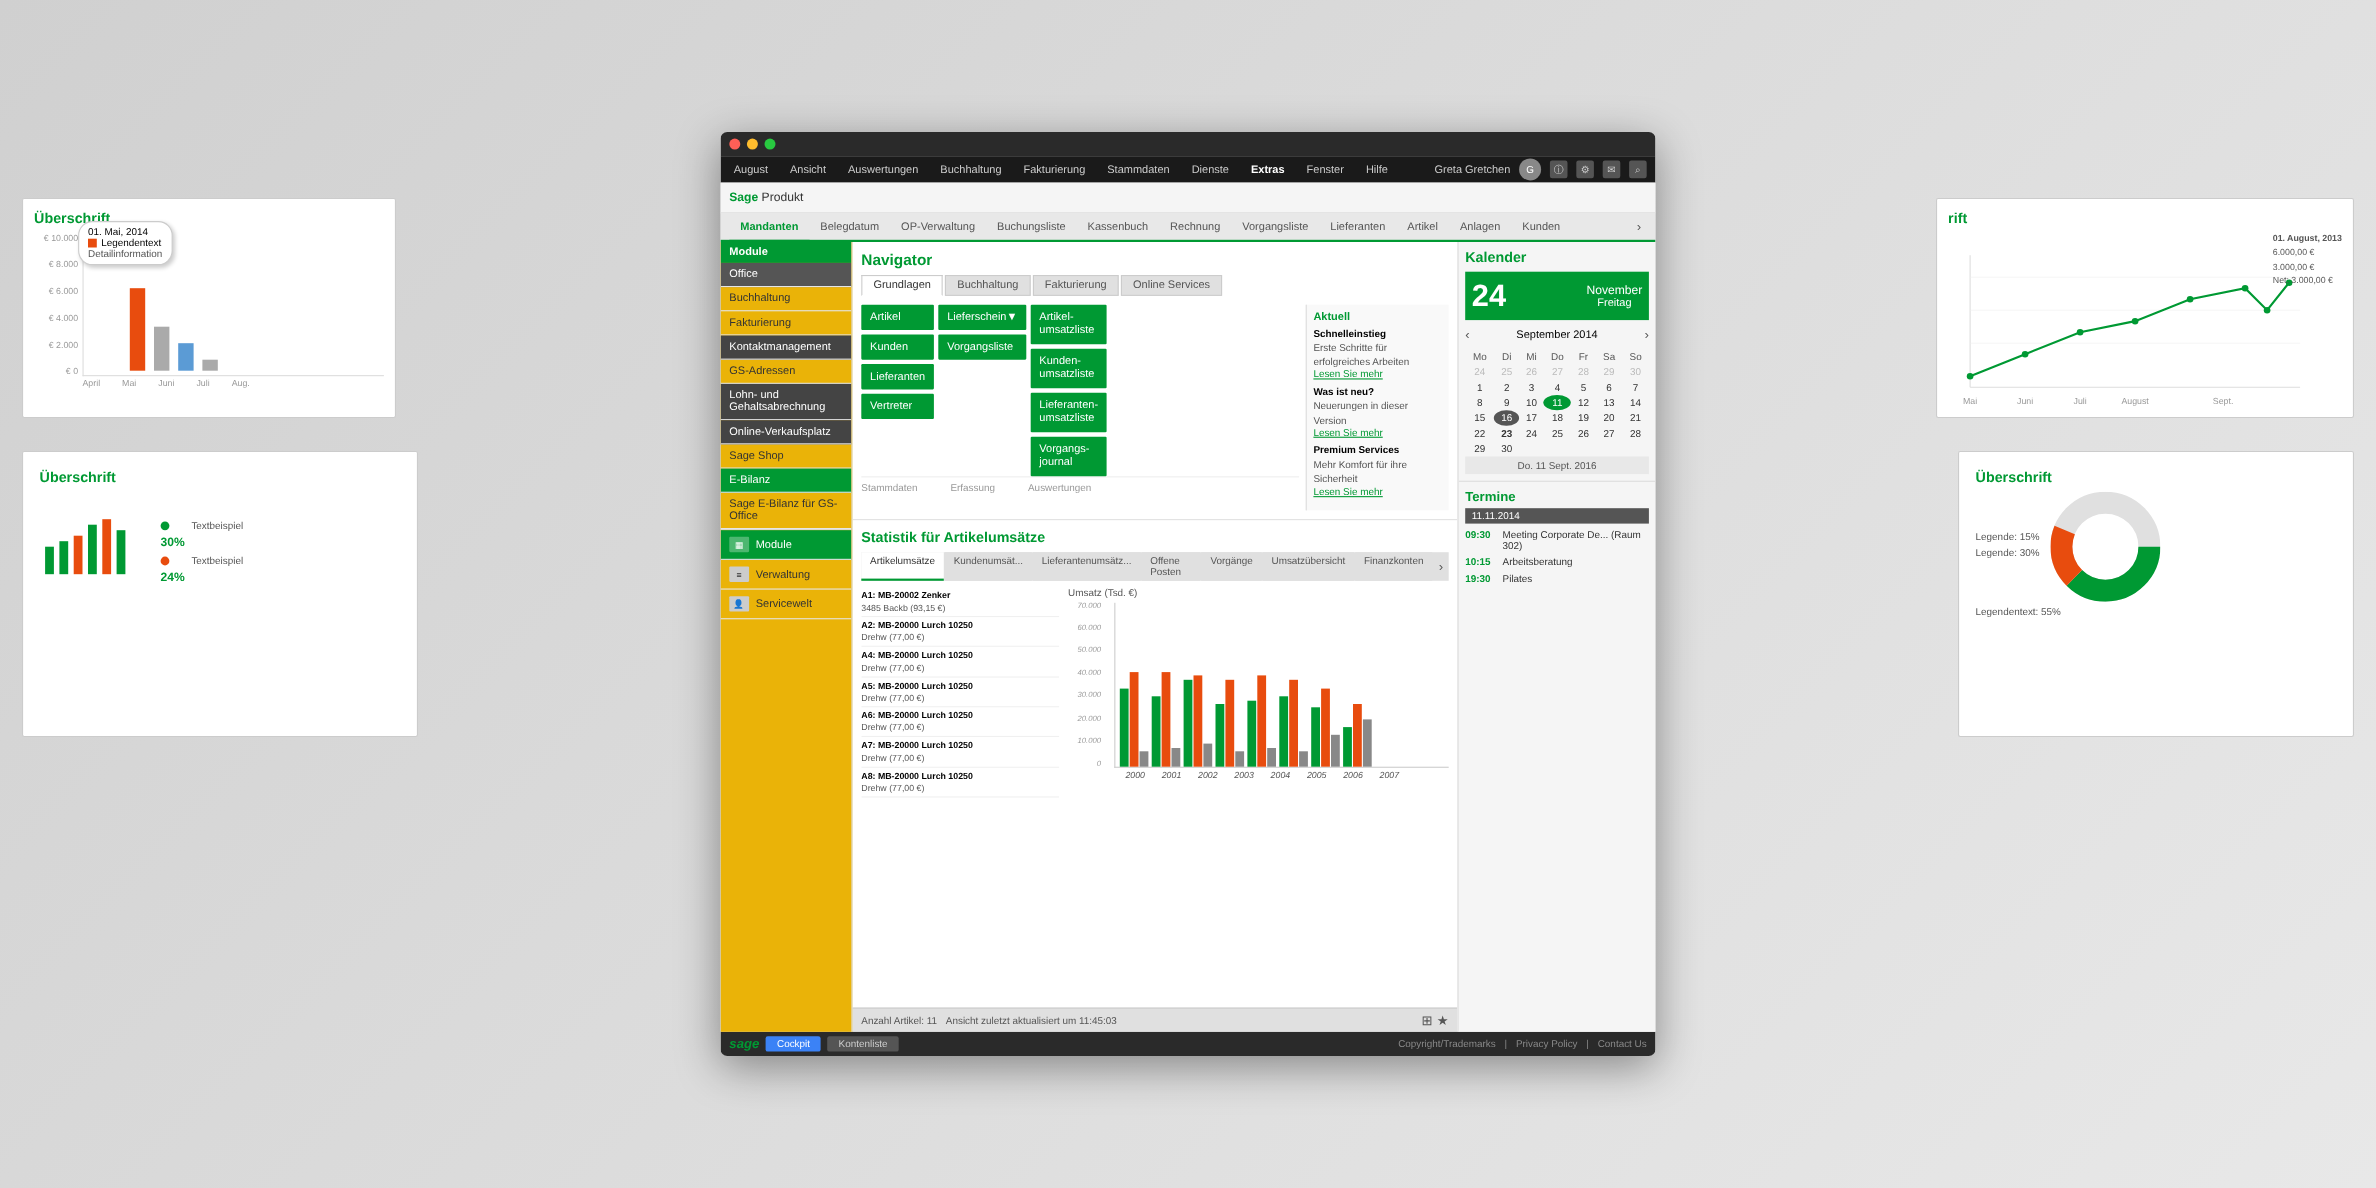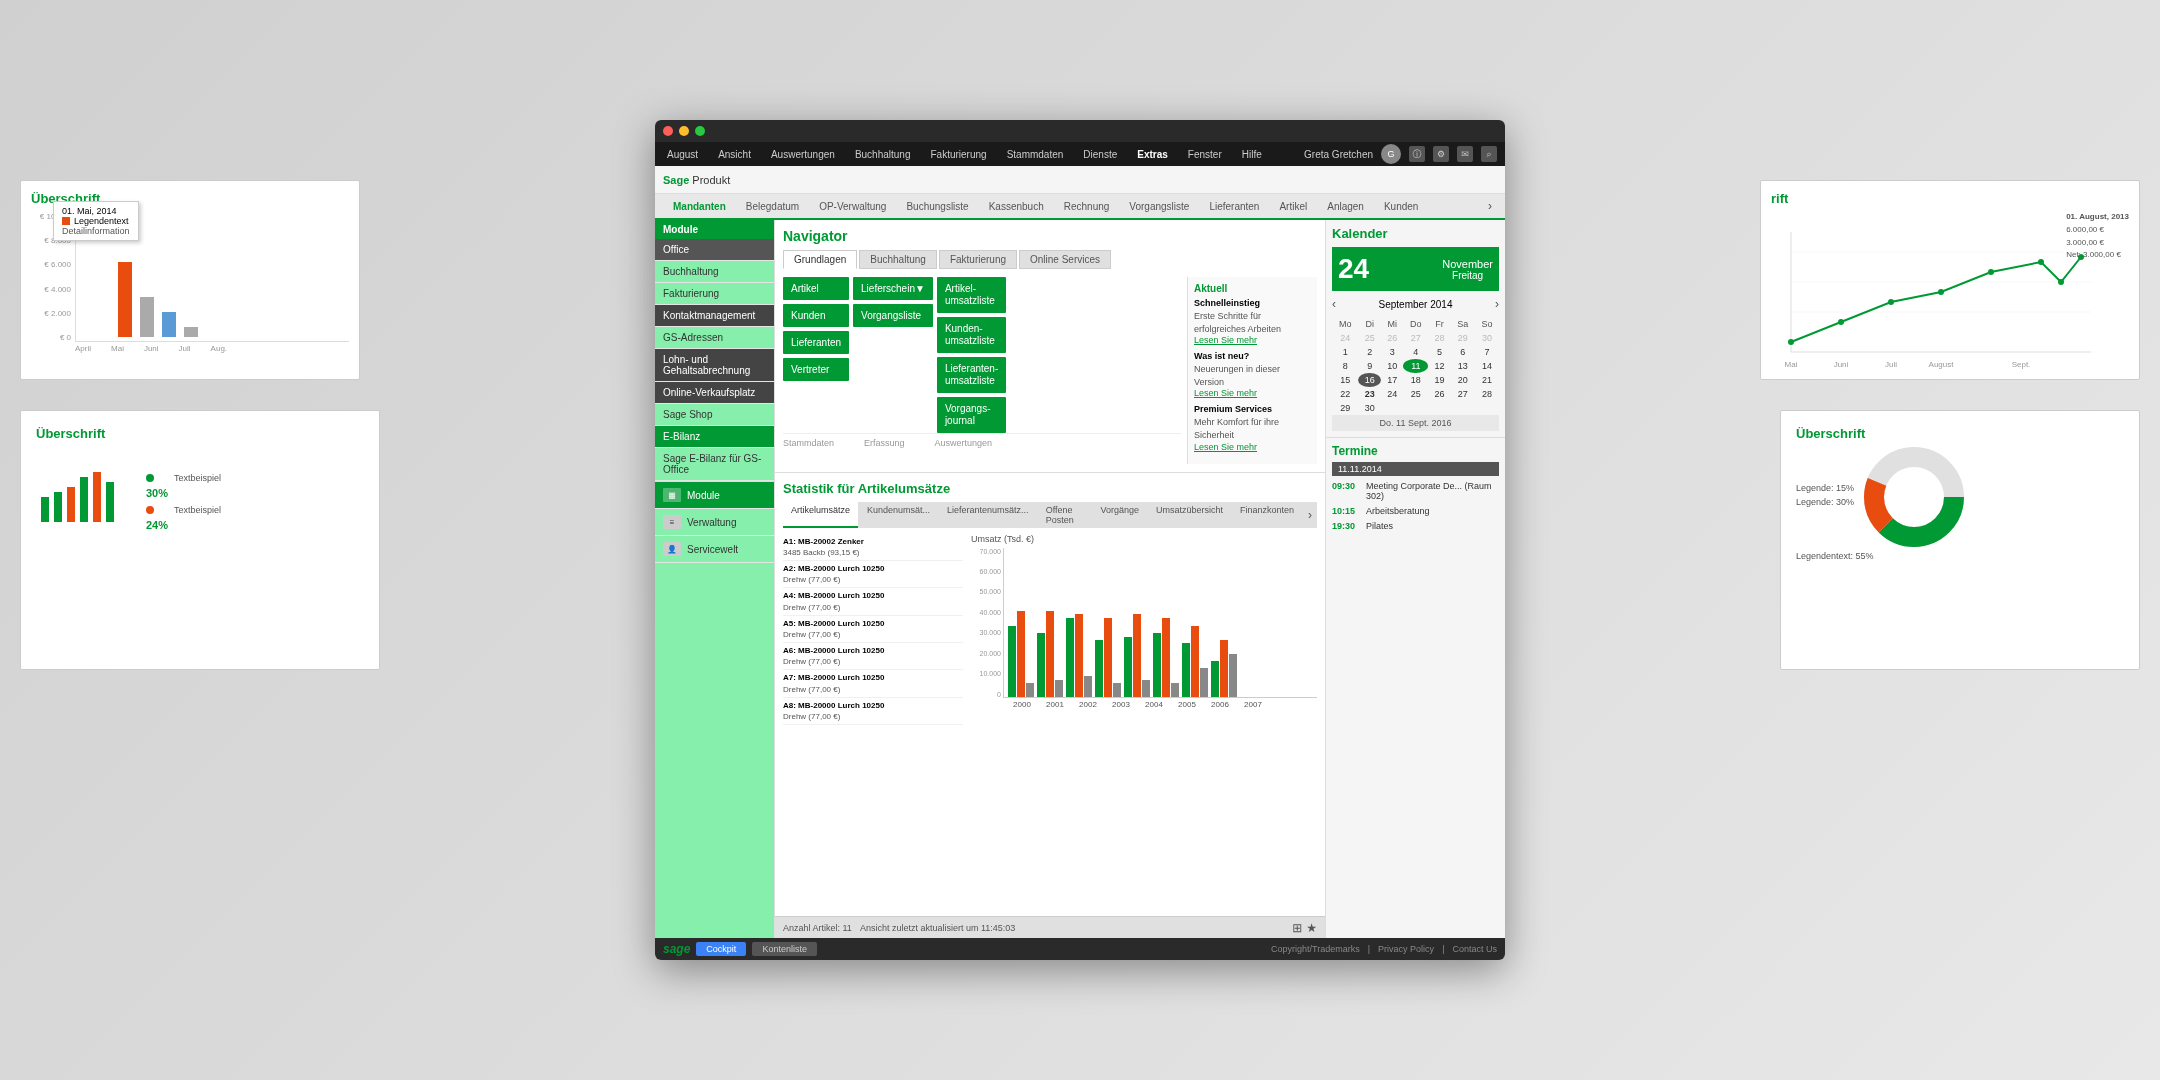--- a/index.html
+++ b/index.html
@@ -206,21 +206,21 @@
 
     
     .main-content {
       display: flex;
       height: calc(840px - 22px - 24px - 28px - 26px - 22px);
     }
 
     
     .sidebar {
       width: 120px;
-      background: #86efac;
+      background: #eab308;
       border-right: 1px solid #ddd;
       flex-shrink: 0;
       overflow-y: auto;
     }
 
     .sidebar-section-title {
       background: #009933;
       color: white;
       padding: 4px 8px;
       font-size: 10px;
@@ -747,21 +747,21 @@
       margin-bottom: 6px;
     }
   </style>
 </head>
 <body>
 
 <div class="desktop">
   <div class="bg-widget bg-chart-left">
     <div class="widget-title">Überschrift</div>
 
-    <div class="tooltip-box" style="top:20px;left:32px;">
+    <div class="tooltip-box" style="top:20px;left:50px;border-radius:13px;">
       <div>01. Mai, 2014</div>
       <div style="display:flex;align-items:center;gap:4px;">
         <span style="width:8px;height:8px;background:#e84c0e;display:inline-block;"></span>
         <span>Legendentext</span>
       </div>
       <div style="color:#555;">Detailinformation</div>
     </div>
 
     <div style="display:flex;gap:4px;height:130px;">
       <div style="display:flex;flex-direction:column;justify-content:space-between;font-size:8px;color:#999;text-align:right;width:40px;">
@@ -1072,21 +1072,21 @@
               </div>
               <div class="article-item">
                 <div class="article-name">A8: MB-20000 Lurch 10250</div>
                 <div style="font-size:8px;color:#555;">Drehw (77,00 €)</div>
               </div>
             </div>
 
             <div class="bar-chart">
               <div class="bar-chart-title">Umsatz (Tsd. €)</div>
 
-              <div style="display:flex;gap:2px;">
+              <div style="display:flex;gap:12px;font-style:italic;">
                 <div style="display:flex;flex-direction:column;justify-content:space-between;font-size:7px;color:#999;text-align:right;width:30px;height:150px;">
                   <span>70.000</span>
                   <span>60.000</span>
                   <span>50.000</span>
                   <span>40.000</span>
                   <span>30.000</span>
                   <span>20.000</span>
                   <span>10.000</span>
                   <span>0</span>
                 </div>

